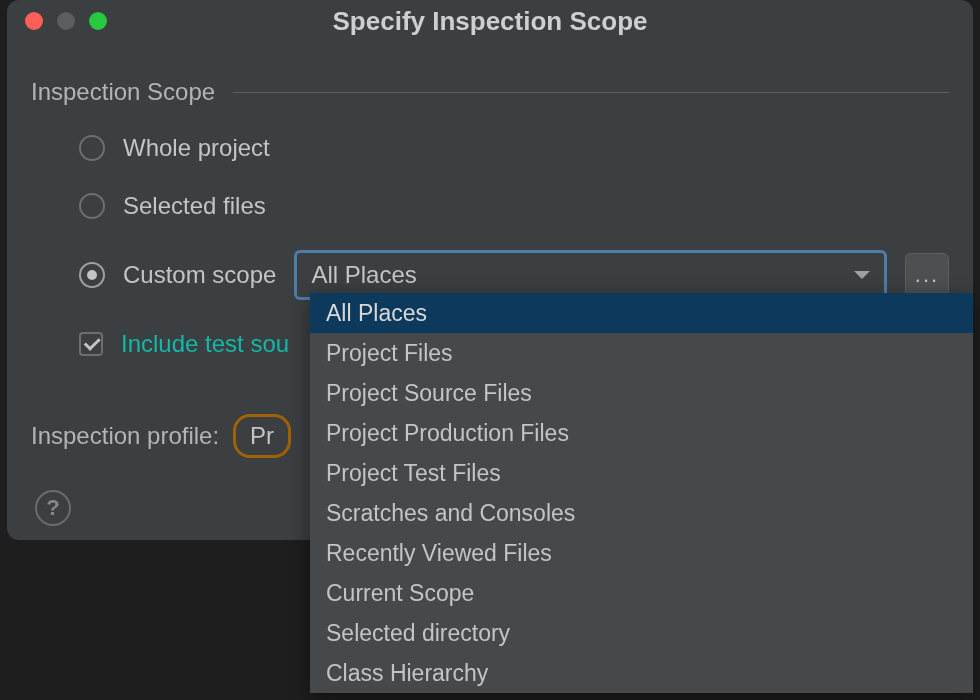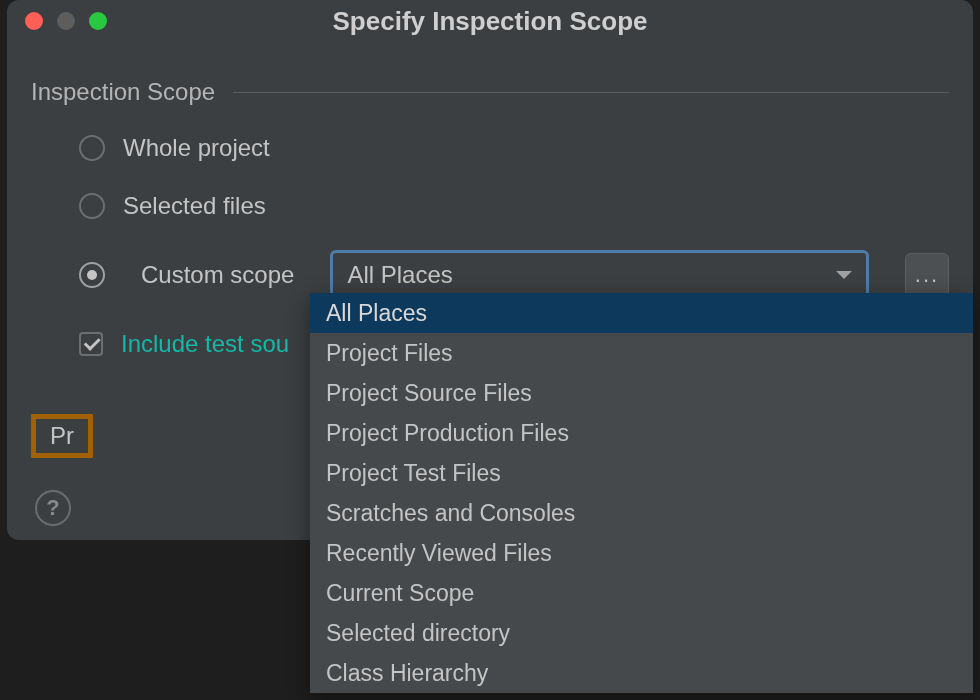--- a/index.html
+++ b/index.html
@@ -106,21 +106,21 @@
       display: block;
     }
     .radio-label {
       color: #c4c4c4;
       font-size: 24px;
       white-space: nowrap;
     }
     .custom-scope-row {
       display: flex;
       align-items: center;
-      gap: 36px;
+      gap: 18px;
     }
     .combo-box {
       flex: 1;
       height: 50px;
       background: #3c3f41;
       border: 3px solid #4f7ca8;
       border-radius: 6px;
       display: flex;
       align-items: center;
       padding: 0 14px;
@@ -189,22 +189,22 @@
       align-items: center;
       gap: 14px;
       margin-top: 56px;
     }
     .profile-label {
       color: #b4b4b4;
       font-size: 24px;
     }
     .profile-combo {
       height: 44px;
-      border: 5px solid #a16207;
-      border-radius: 1px;
+      border: 3px solid #a16207;
+      border-radius: 17px;
       display: flex;
       align-items: center;
       padding: 0 14px;
       color: #c4c4c4;
       font-size: 24px;
       cursor: pointer;
       background: #3c3f41;
       min-width: 56px;
     }
     .help-btn {
@@ -287,20 +287,21 @@
         </div>
       </div>
     </div>
 
     <div class="checkbox-row">
       <div class="checkbox checked"></div>
       <span class="checkbox-label">Include test sou</span>
     </div>
 
     <div class="profile-row">
+      <span class="profile-label">Inspection profile:</span>
       <div class="profile-combo">
         <span>Pr</span>
       </div>
     </div>
 
     <div class="help-btn">
       <span>?</span>
     </div>
   </div>
 

